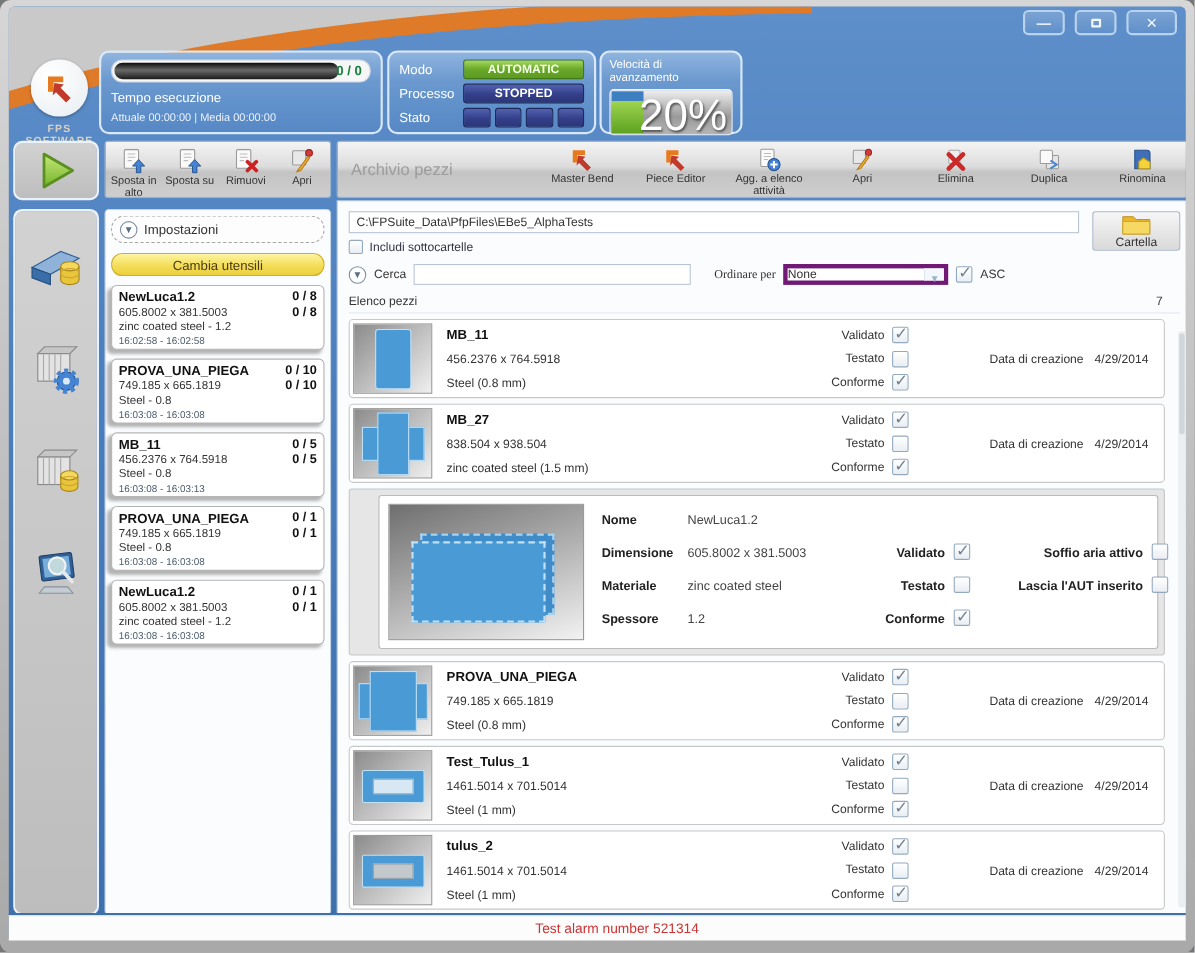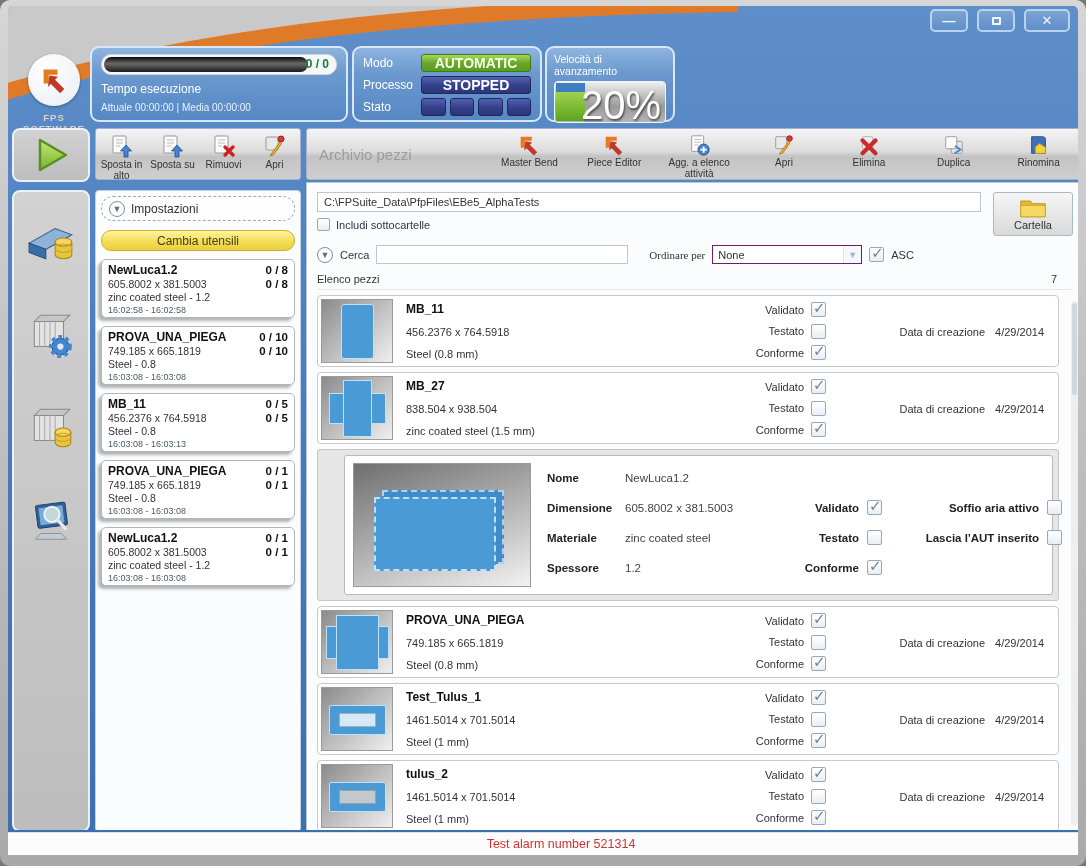--- a/index.html
+++ b/index.html
@@ -22,21 +22,21 @@
   
   .bpanel { position:absolute; background:linear-gradient(180deg,#8fb4de 0%,#6b99cf 35%,#5688c5 100%); border:2px solid #d9e8f8; border-radius:9px; padding:6px 9px; color:#fff; }
   .p-tempo { left:82px; top:40px; width:258px; height:76px; }
   .pbar { position:relative; height:21px; background:#f6f6f6; border-radius:10px; border:1px solid #cfd8e2; overflow:hidden; }
   .pbar .fill { position:absolute; left:2px; top:2px; bottom:2px; width:87%; border-radius:8px; background:linear-gradient(180deg,#0a0a0a,#6a6a6a 45%,#1a1a1a); }
   .pbar .val { position:absolute; right:7px; top:2px; font-size:12px; font-weight:bold; color:#15803d; }
   .p-tempo .t1 { margin-top:7px; font-size:12px; }
   .p-tempo .t2 { margin-top:6px; font-size:10px; color:#eaf2fb; }
 
   .p-modo { left:344px; top:40px; width:190px; height:76px; display:grid; grid-template-columns:58px 1fr; grid-row-gap:4px; align-items:center; font-size:12px; }
-  .vbox { height:18px; border-radius:3px; text-align:center; font-size:14px; font-weight:bold; color:#fff; line-height:16px; }
+  .vbox { height:18px; border-radius:3px; text-align:center; font-size:11px; font-weight:bold; color:#fff; line-height:16px; }
   .vbox.green { background:linear-gradient(180deg,#a6d95c,#69a82a 50%,#5c9a22); border:1px solid #417912; color:#f4ffe8; }
   .vbox.navy  { background:linear-gradient(180deg,#5262b0,#343f8a 55%,#2c3678); border:1px solid #20285c; }
   .stato-cells { display:flex; gap:4px; }
   .stato-cells .vbox { flex:1; }
 
   .p-speed { left:537px; top:40px; width:130px; height:76px; padding:5px 7px; }
   .p-speed .t1 { font-size:10.5px; }
   .speedbar { position:relative; margin-top:4px; height:42px; border:1px solid #eef4fa; border-radius:4px; background:linear-gradient(180deg,#f0f0f0,#9a9a9a 60%,#b5b5b5); overflow:hidden; }
   .speedbar .fill { position:absolute; left:1px; top:1px; bottom:1px; width:26%; background:linear-gradient(180deg,#3e7fc1 0%,#3e7fc1 24%,#9ed34f 24%,#5ea321 100%); }
   .speedbar .val { position:absolute; left:26px; top:1px; font-size:40px; color:#fff; text-shadow:1px 2px 2px rgba(60,60,60,.8); }
@@ -65,25 +65,25 @@
   .qcard .dim, .qcard .mat { font-size:10.5px; color:#333; margin-top:1px; }
   .qcard .tms { font-size:9px; color:#4a5a6a; margin-top:2px; }
   .qcard .cnts { position:absolute; right:6px; top:3px; text-align:right; font-size:11.5px; font-weight:bold; color:#111; line-height:1.25; }
 
   
   .m-content { position:absolute; left:298px; top:176px; width:776px; height:650px; background:#fbfcfe; border:1px solid #b9c9da; border-radius:0 0 3px 3px; padding:9px 8px 0 10px; }
   .path-flex { display:flex; gap:12px; }
   .path-left { flex:1; }
   .path-input { width:100%; height:20px; border:1px solid #b9c6d4; background:#fff; font-size:11px; color:#333; padding:2px 6px; font-family:inherit; }
   .subf { margin-top:6px; display:flex; align-items:center; gap:6px; color:#334; }
-  .folder-btn { width:80px; height:44px; background:linear-gradient(180deg,#f6f6f6,#d9d9d9); border:1px solid #a8b8c8; border-radius:3px; display:flex; flex-direction:column; align-items:center; justify-content:center; font-size:11px; color:#333; cursor:default; }
+  .folder-btn { width:80px; height:36px; background:linear-gradient(180deg,#f6f6f6,#d9d9d9); border:1px solid #a8b8c8; border-radius:3px; display:flex; flex-direction:column; align-items:center; justify-content:center; font-size:11px; color:#333; cursor:default; }
   .search-row { margin-top:9px; display:flex; align-items:center; gap:7px; }
   .search-input { width:252px; height:19px; border:1px solid #b9c6d4; background:#fff; padding:2px 6px; font-family:inherit; font-size:11px; }
   .order-lbl { margin-left:14px;font-family:Liberation Serif, serif; }
-  .select { width:150px; height:19px; border:1px solid #701a75; background:#fff; display:flex; align-items:center; padding-left:5px; font-size:11px; color:#333; }
+  .select { width:150px; height:19px; border:4px solid #701a75; background:#fff; display:flex; align-items:center; padding-left:0; font-size:11px; color:#333; }
   .select .chev { margin-left:auto; width:18px; text-align:center; color:#9ab4cc; border-left:1px solid #dde6ee; background:#f4f8fc; align-self:stretch; line-height:18px; font-size:9px; }
   .cb { width:15px; height:15px; border:1px solid #93a9bf; border-radius:2px; background:linear-gradient(180deg,#ffffff,#e9eef3); position:relative; display:inline-block; flex:none; }
   .cb.sm { width:13px; height:13px; }
   .cb.checked::after { content:"✓"; position:absolute; left:1px; top:-4px; font-size:15px; font-weight:bold; color:#74828f; }
   .elenco { margin-top:9px; display:flex; justify-content:space-between; padding-right:16px; color:#333; border-bottom:1px solid #e2e8ee; padding-bottom:4px; }
 
   .rows-area { margin-top:5px; padding-right:14px; }
   .prow { position:relative; height:72px; background:#fff; border:1px solid #c8c8c8; border-radius:4px; margin-bottom:5px; display:flex; align-items:center; }
   .thumb { width:72px; height:64px; margin-left:3px; background:linear-gradient(135deg,#8b8b8b 0%,#b9b9b9 45%,#efefef 100%); border:1px solid #9a9a9a; position:relative; overflow:hidden; flex:none; }
   .thumb .s1, .thumb .s2 { position:absolute; background:#4a9ad5; border:1px solid #bfe0f5; }

